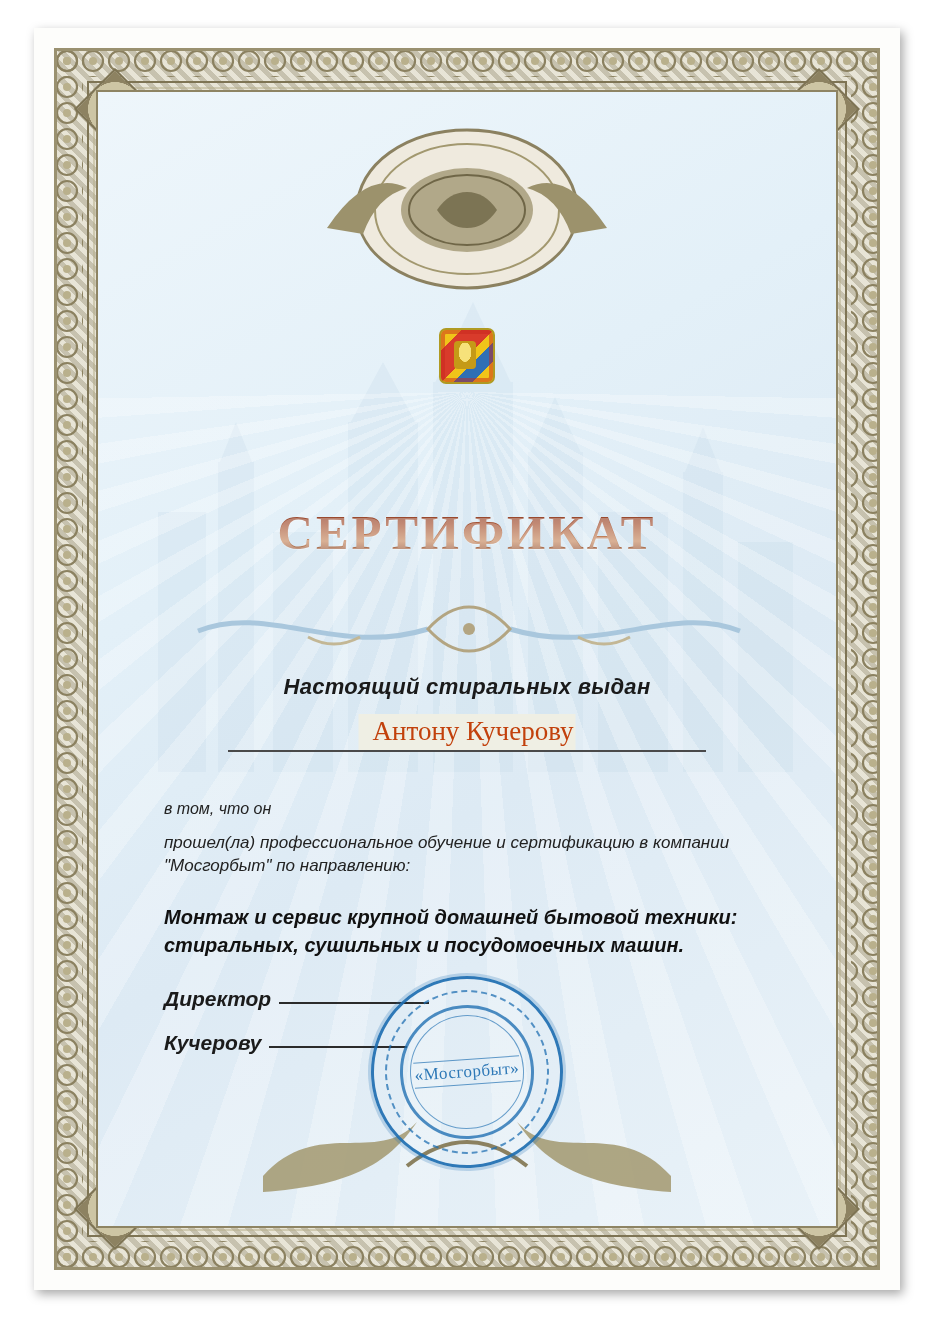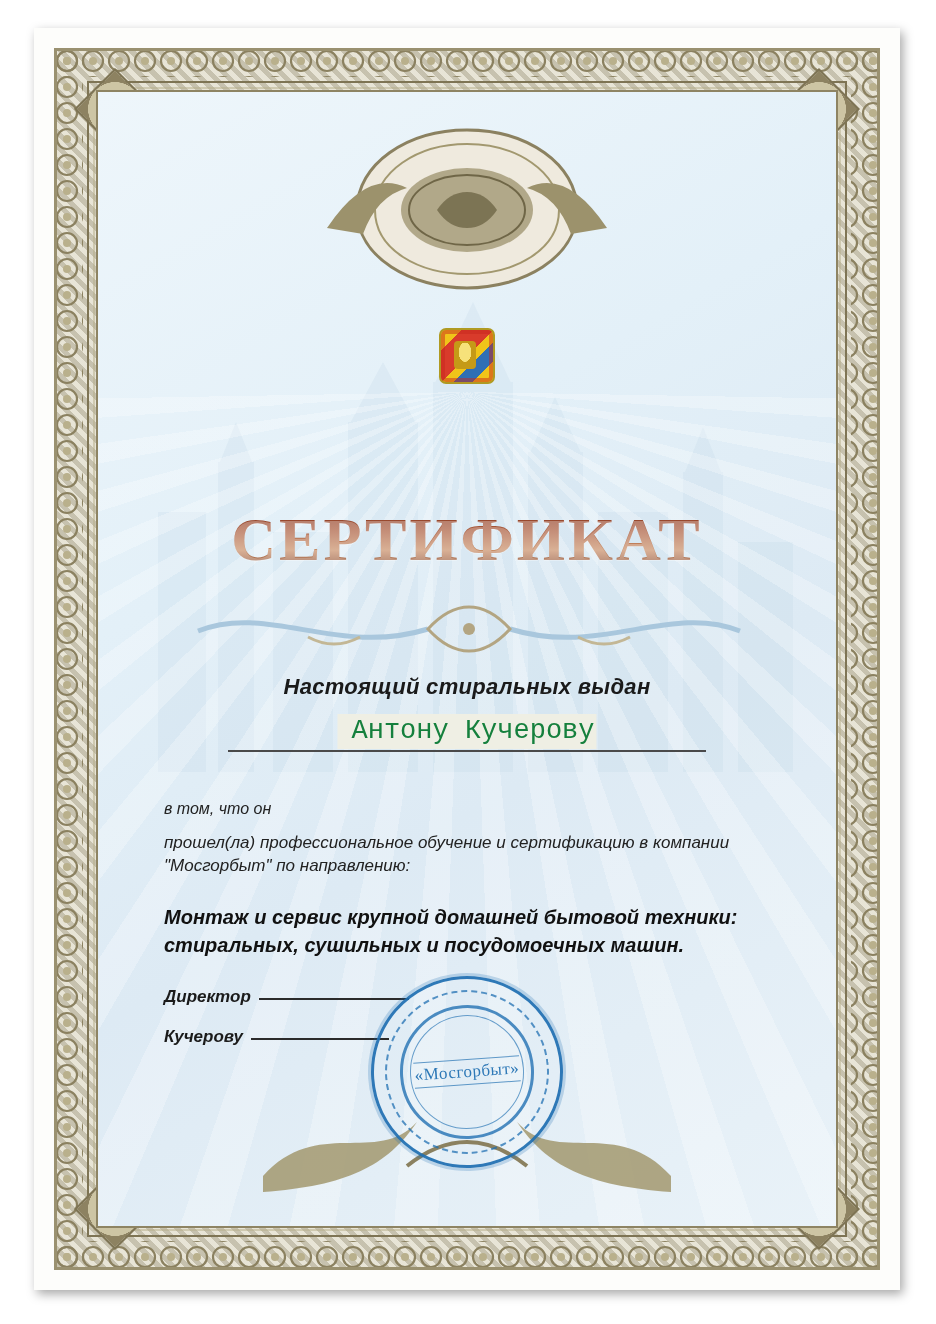--- a/index.html
+++ b/index.html
@@ -136,21 +136,21 @@
     border-radius: 4px;
   }
 
   
   .title {
     position: absolute;
     left: 0; right: 0;
     top: 412px;
     text-align: center;
     font-family: "Liberation Serif", serif;
-    font-size: 62px;
+    font-size: 49px;
     font-weight: 700;
     letter-spacing: 3px;
     background: linear-gradient(180deg, #7a2b18 0%, #a8583a 35%, #c98f68 65%, #6d2a16 100%);
     -webkit-background-clip: text;
     background-clip: text;
     color: transparent;
     text-shadow: 0 1px 0 rgba(255,255,255,0.3);
     white-space: nowrap;
   }
 
@@ -187,22 +187,22 @@
     height: 42px;
   }
   .name-value {
     position: absolute;
     left: 50%;
     top: 0;
     transform: translateX(-50%);
     background: #efefe4;
     padding: 2px 2px 3px 14px;
     font-size: 27px;
-    color: #15803d;
-    font-family: Liberation Mono, monospace;
+    color: #c2410c;
+    font-family: Liberation Serif, serif;
     white-space: nowrap;
   }
   .name-rule {
     position: absolute;
     left: 0; right: 0;
     bottom: 4px;
     border-bottom: 2px solid #4a4a4a;
   }
 
   .in-that {
@@ -229,21 +229,21 @@
     font-size: 20px;
     line-height: 1.4;
     color: #111;
     padding-left: 4px;
   }
 
   .sign-line {
     margin-top: 28px;
     font-style: italic;
     font-weight: 700;
-    font-size: 17px;
+    font-size: 21px;
     color: #1b1b1b;
     padding-left: 4px;
     white-space: nowrap;
   }
   .sign-line .rule {
     display: inline-block;
     width: 150px;
     border-bottom: 2px solid #2b2b2b;
     margin-left: 8px;
     vertical-align: 2px;

